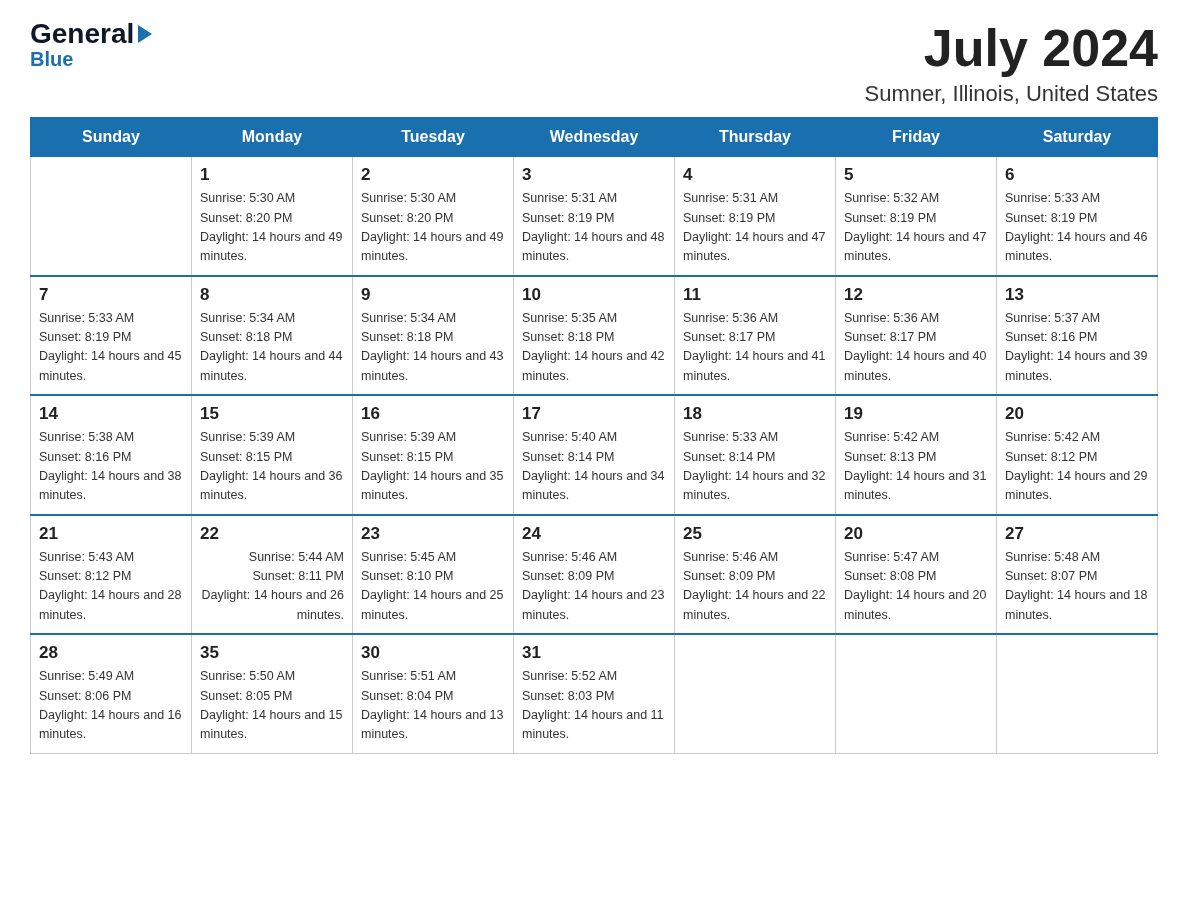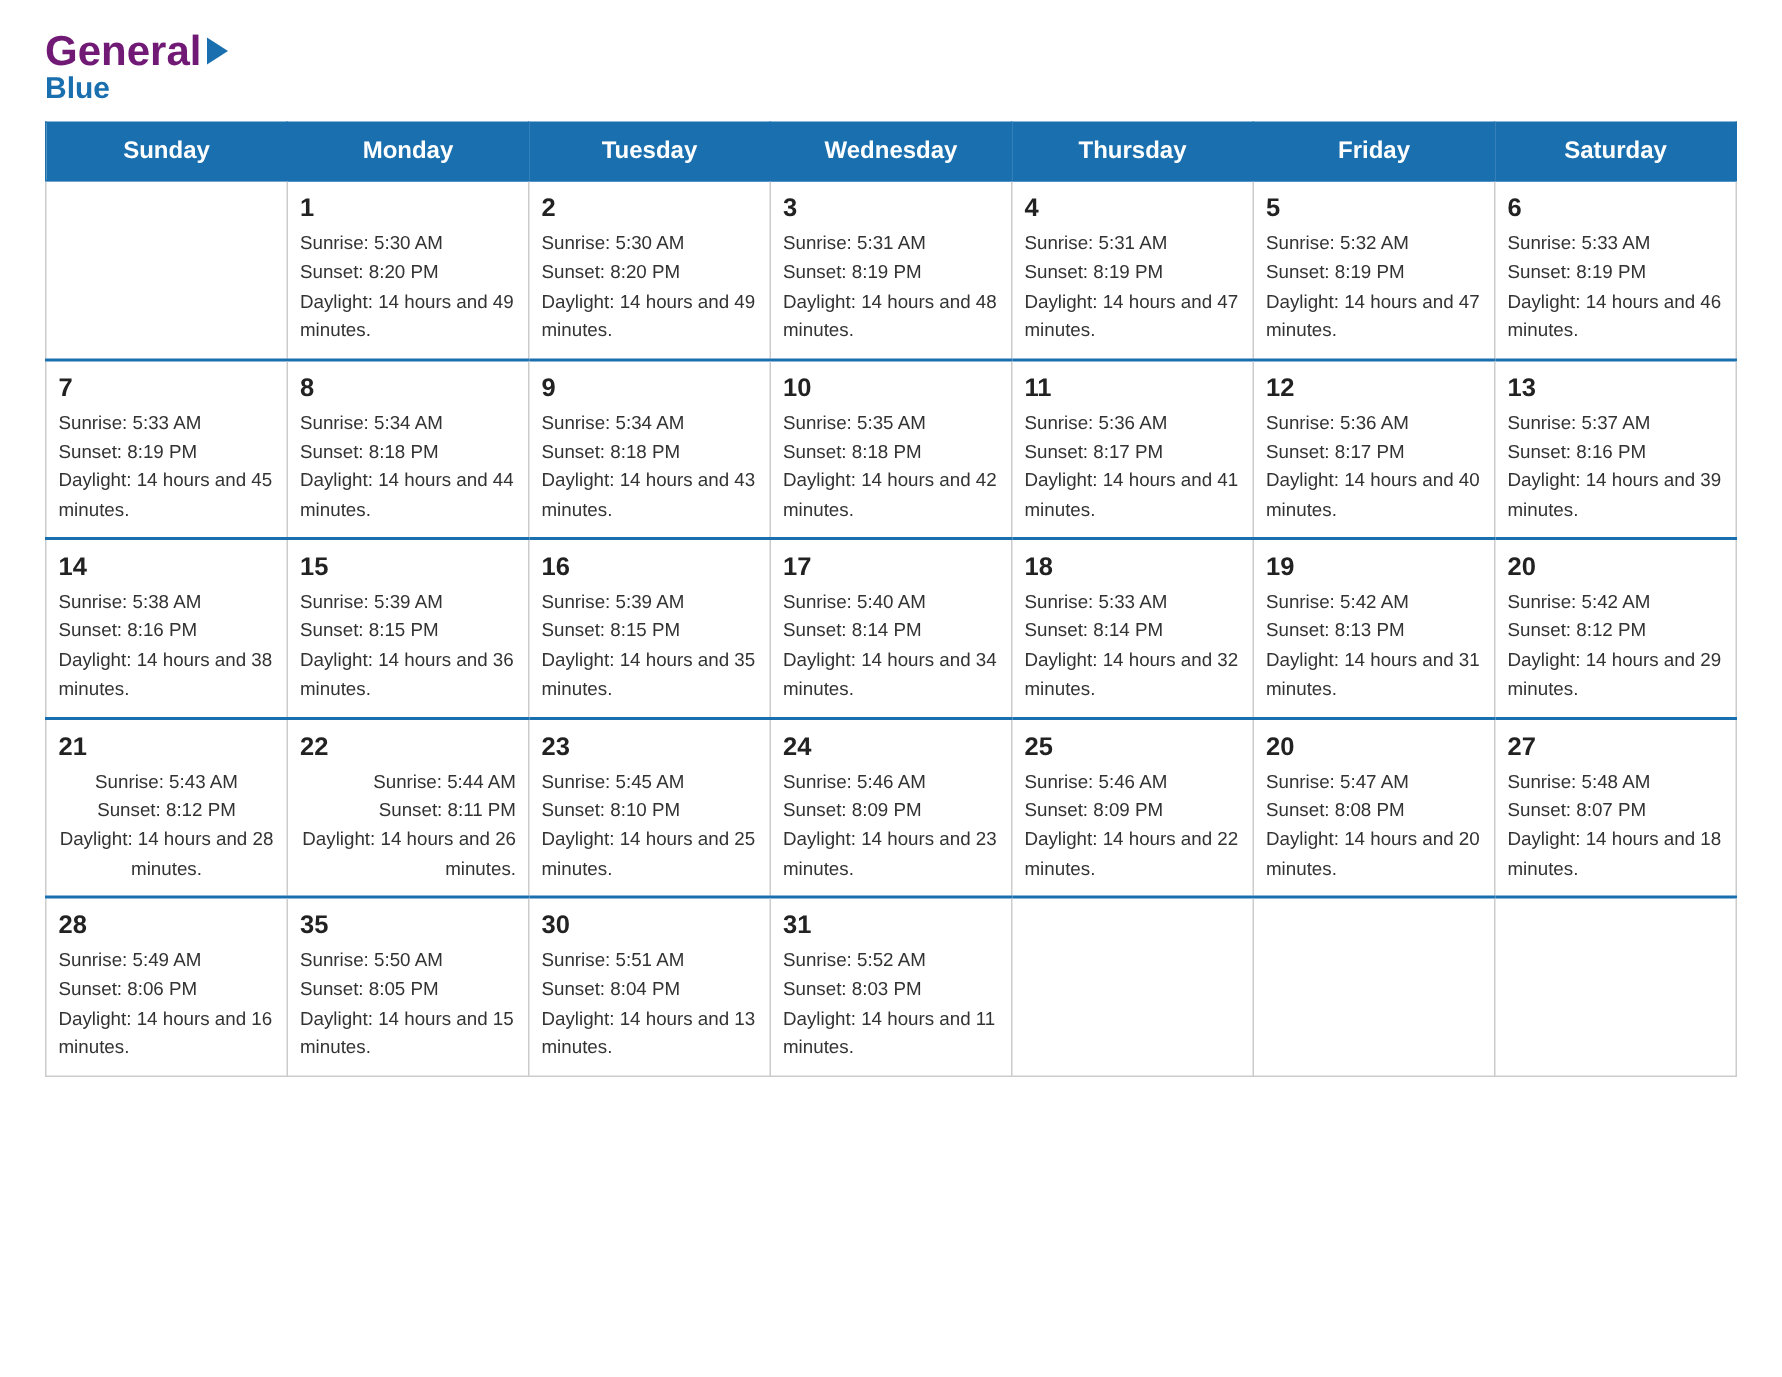--- a/index.html
+++ b/index.html
@@ -18,21 +18,21 @@
       margin-bottom: 10px;
     }
     .logo {
       display: flex;
       flex-direction: column;
       align-items: flex-start;
     }
     .logo-general {
       font-size: 28px;
       font-weight: bold;
-      color: #701a75;
+      color: #0f172a;
       line-height: 1;
     }
     .logo-blue {
       font-size: 20px;
       font-weight: bold;
       color: #1a6faf;
       display: flex;
       align-items: center;
     }
     .logo-triangle {
@@ -100,20 +100,24 @@
 </head>
 <body>
 
 <div class="header">
   <div class="logo">
     <div style="display:flex; align-items:center;">
       <span class="logo-general">General</span>
       <div class="logo-triangle"></div>
     </div>
     <span class="logo-blue">Blue</span>
+  </div>
+  <div class="title-block">
+    <div class="month-title">July 2024</div>
+    <div class="location">Sumner, Illinois, United States</div>
   </div>
 </div>
 
 <table class="calendar">
   <thead>
     <tr>
     <th>Sunday</th>
         <th>Monday</th>
         <th>Tuesday</th>
         <th>Wednesday</th>
@@ -246,21 +250,21 @@
         <td>
           <span class="day-number">20</span>
           <div class="day-info" style="white-space: pre-line;">Sunrise: 5:42 AM
 Sunset: 8:12 PM
 Daylight: 14 hours and 29 minutes.</div>
         </td>
       </tr>
       <tr class="row-border">
         <td>
           <span class="day-number">21</span>
-          <div class="day-info" style="white-space: pre-line; text-align: center;">Sunrise: 5:43 AM
+          <div class="day-info" style="white-space: pre-line;">Sunrise: 5:43 AM
 Sunset: 8:12 PM
 Daylight: 14 hours and 28 minutes.</div>
         </td>
         <td>
           <span class="day-number">22</span>
           <div class="day-info" style="white-space: pre-line; text-align: right;">Sunrise: 5:44 AM
 Sunset: 8:11 PM
 Daylight: 14 hours and 26 minutes.</div>
         </td>
         <td>

